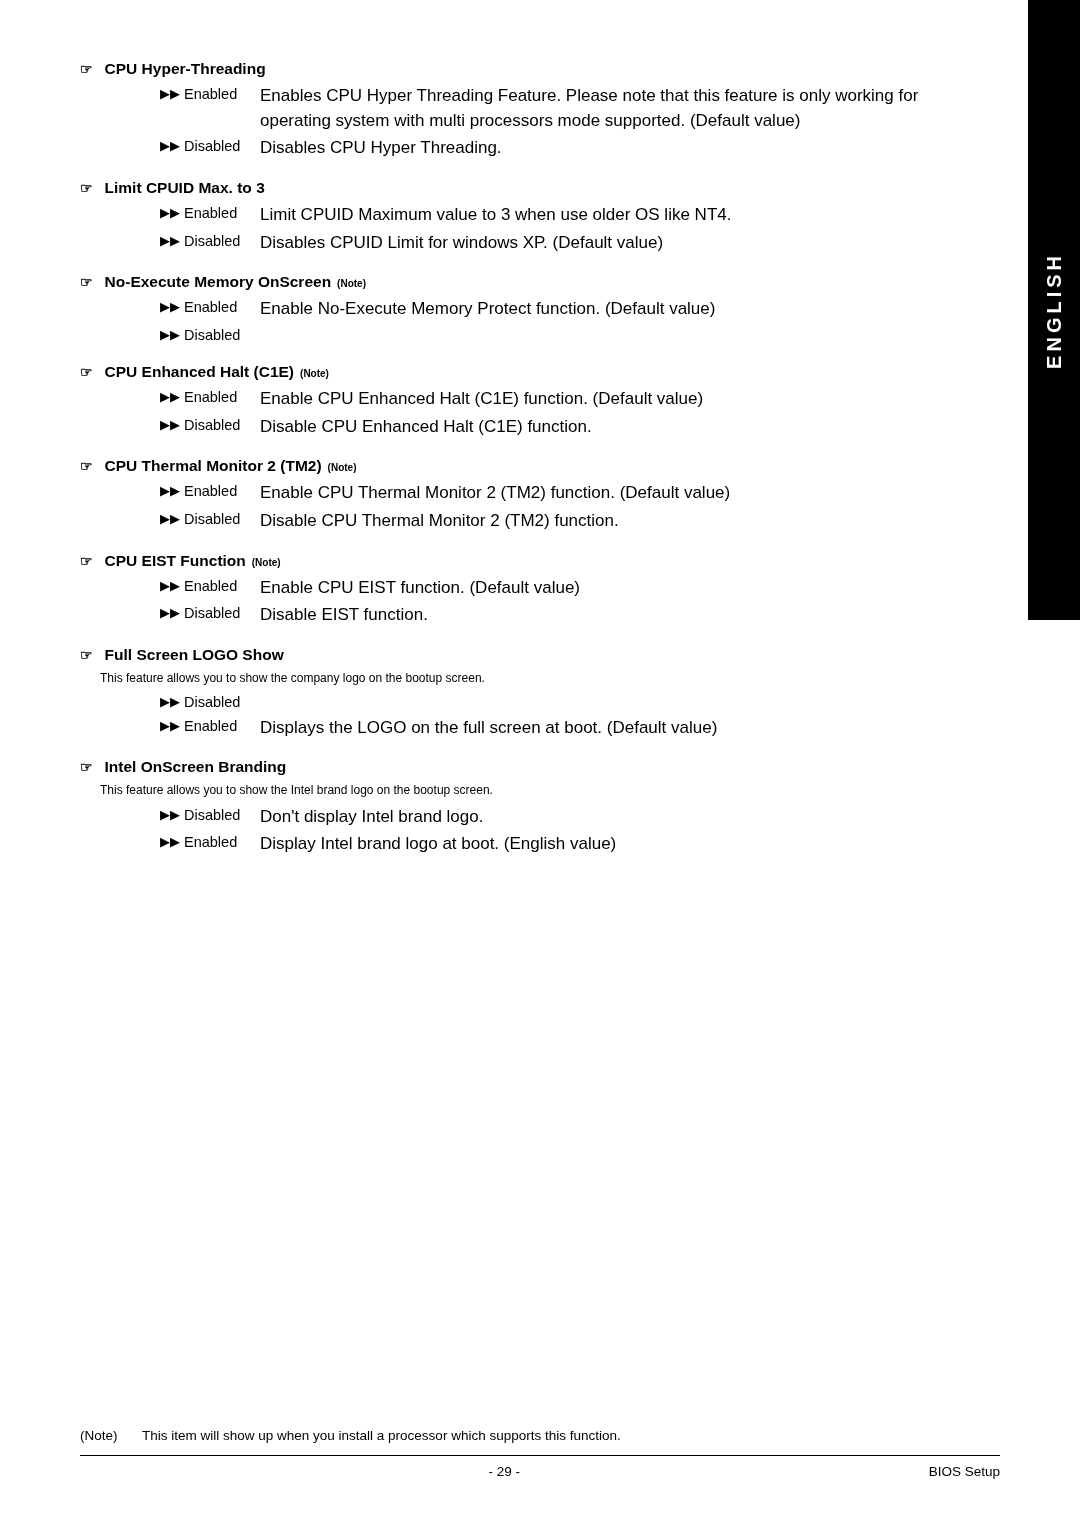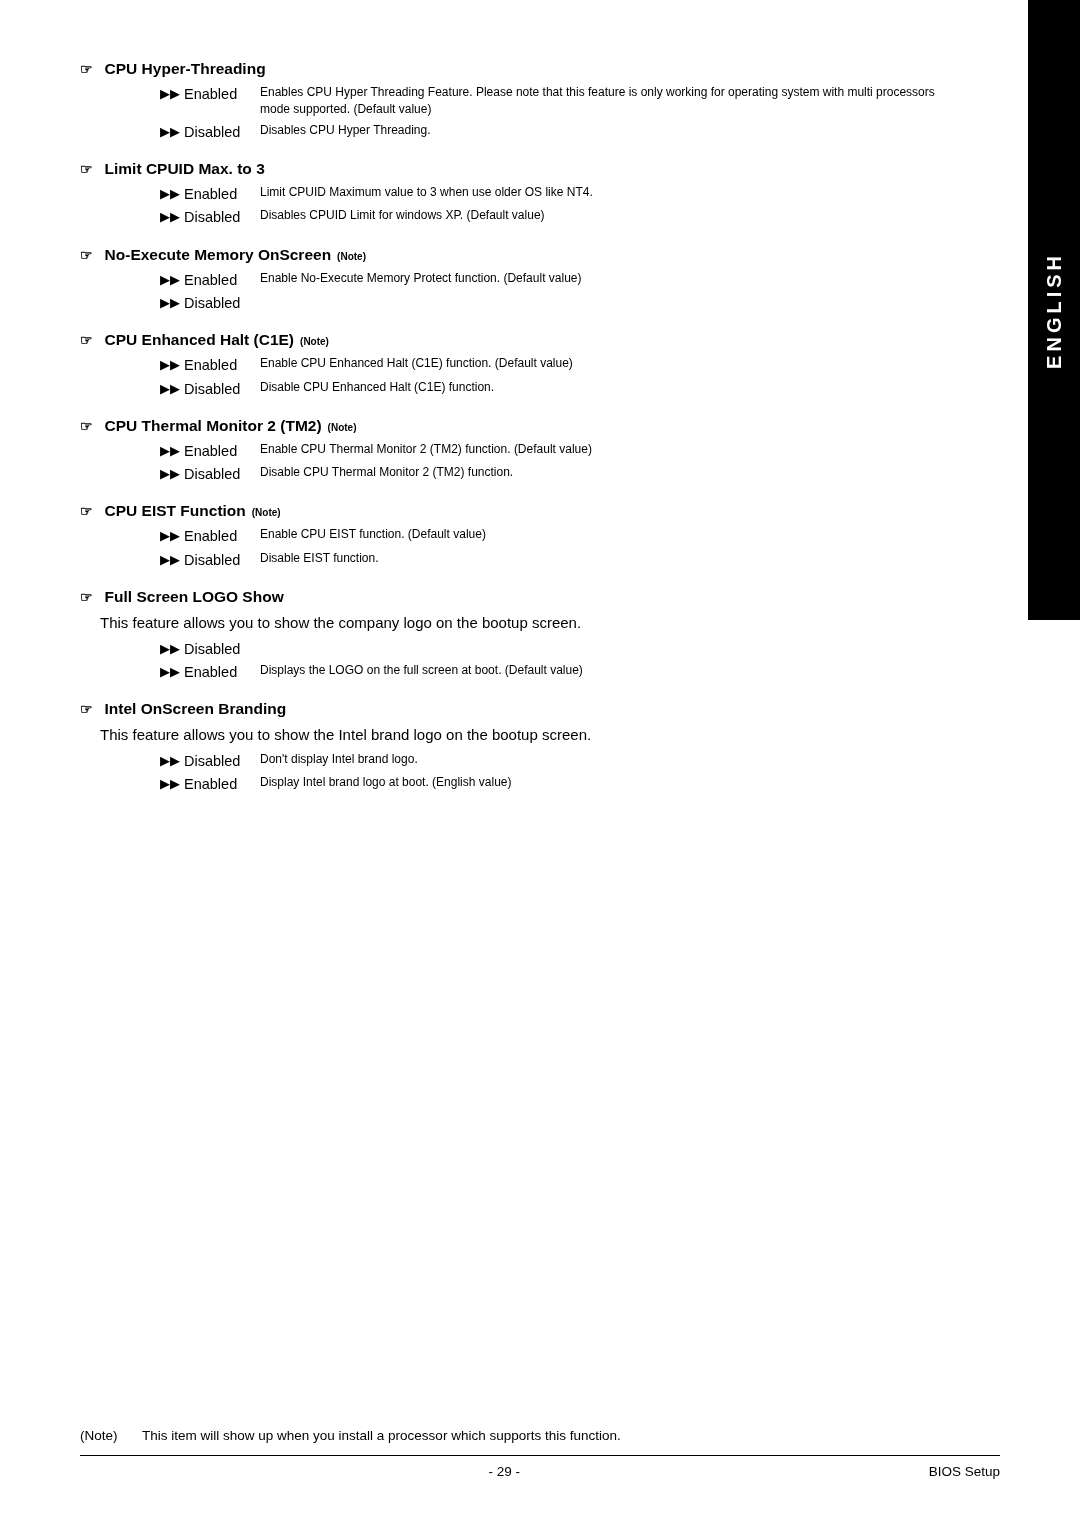--- a/index.html
+++ b/index.html
@@ -90,28 +90,28 @@
       gap: 4px;
       font-size: 14.5px;
     }
 
     .option-key .bullet {
       font-size: 13px;
       line-height: 1.5;
     }
 
     .option-desc {
-      font-size: 12px;
+      font-size: 17px;
       flex: 1;
       line-height: 1.45;
     }
 
     .section-desc {
       padding-left: 20px;
-      font-size: 15px;
+      font-size: 12px;
       margin-bottom: 5px;
       line-height: 1.45;
     }
 
     
     .cursor-icon {
       font-size: 14px;
       margin-right: 6px;
     }
 

